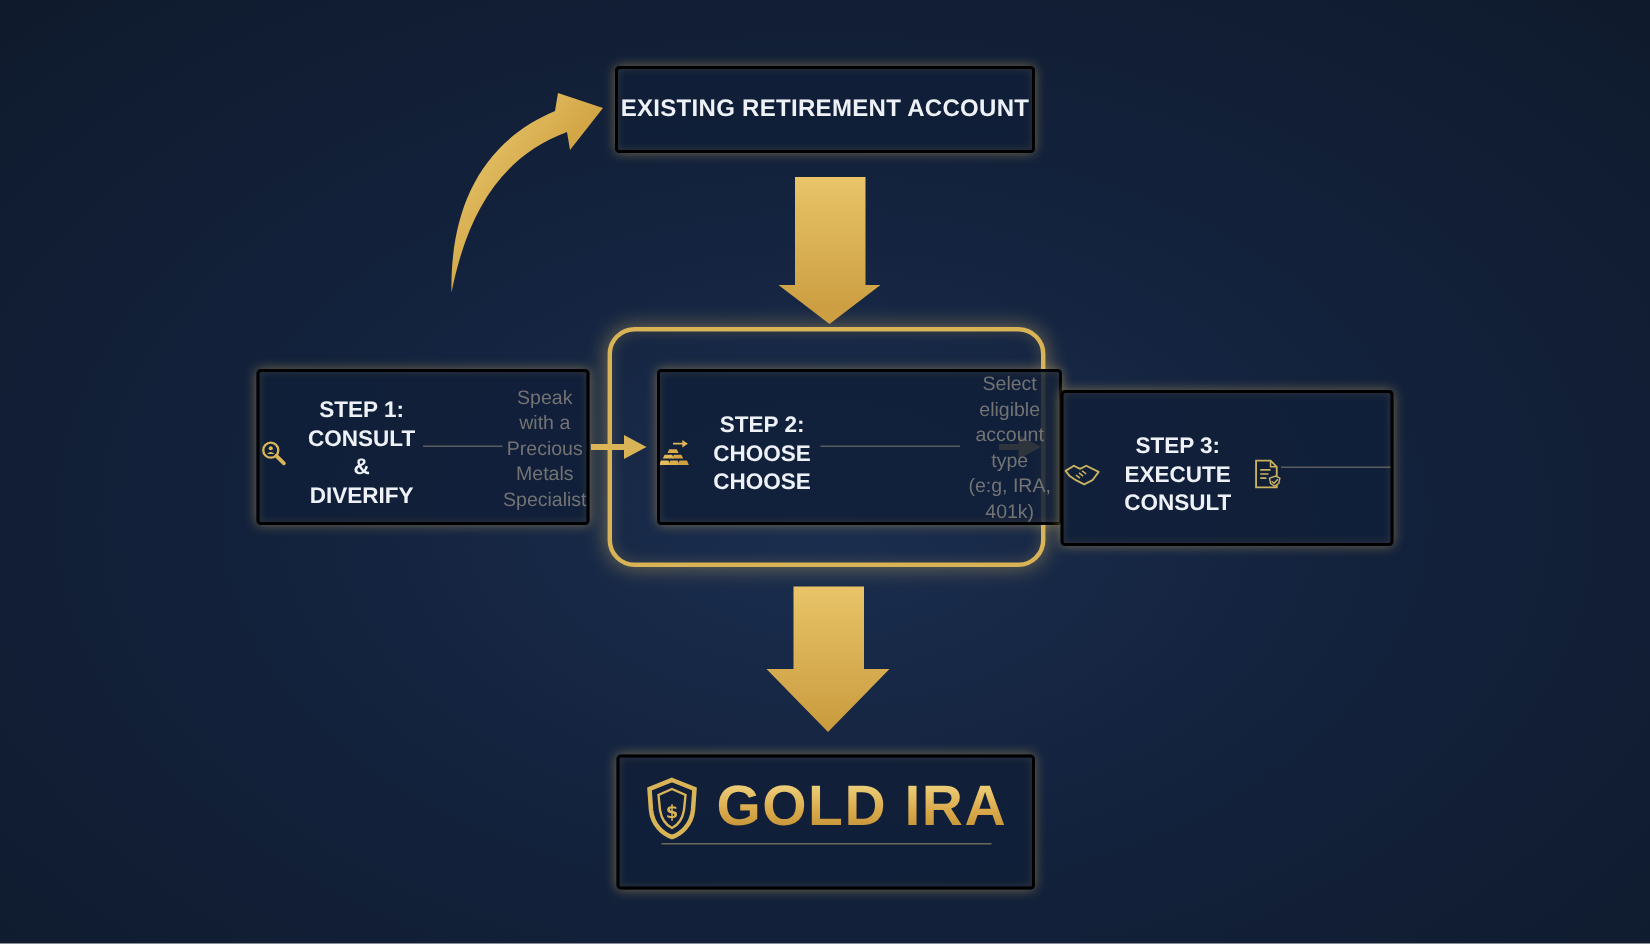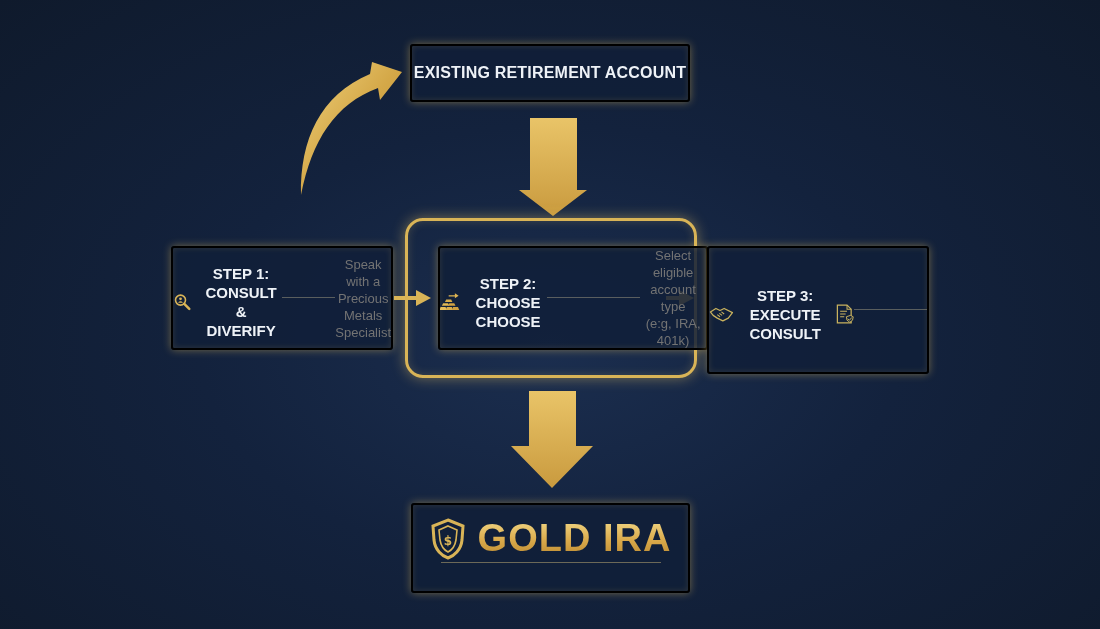--- a/index.html
+++ b/index.html
@@ -30,21 +30,21 @@
   }
   .step-title {
     font-weight: bold; font-size: 15px; color: #eef2f7; text-align: center; line-height: 19px;
   }
   .step-rule { width: 84%; height: 1px; background: rgba(180, 170, 140, 0.45); margin: 4px 0 6px; }
   .step-desc {
     font-size: 13px; color: #737373; text-align: center; line-height: 17px;
   }
   #step1 { left: 171px; top: 246px; width: 222px; height: 104px; }
   #step2 { left: 438px; top: 246px; width: 270px; height: 104px; }
-  #step3 { left: 707px; top: 246px; width: 222px; height: 128px; }
+  #step3 { left: 707px; top: 260px; width: 222px; height: 104px; }
 
   .outer-frame {
     position: absolute; left: 405px; top: 218px; width: 292px; height: 160px;
     box-sizing: border-box; border: 3px solid #d9b457; border-radius: 18px;
     box-shadow: 0 0 14px rgba(240, 200, 100, 0.45), inset 0 0 10px rgba(240, 200, 100, 0.2);
   }
   .gold-box {
     left: 411px; top: 503px; width: 279px; height: 90px;
     display: flex; flex-direction: column; align-items: center;
   }

